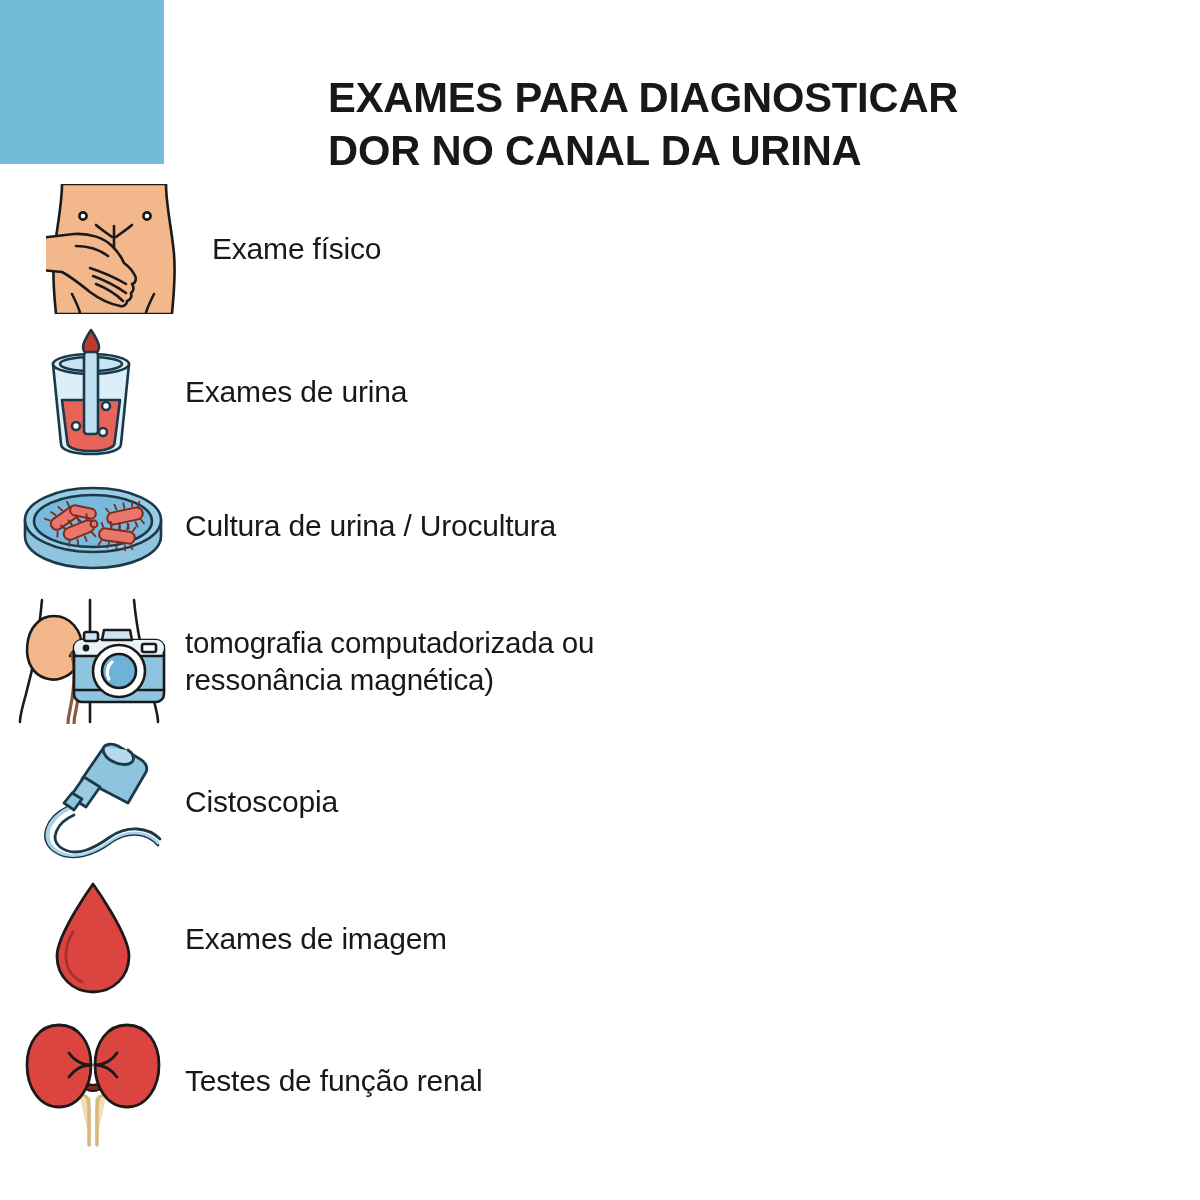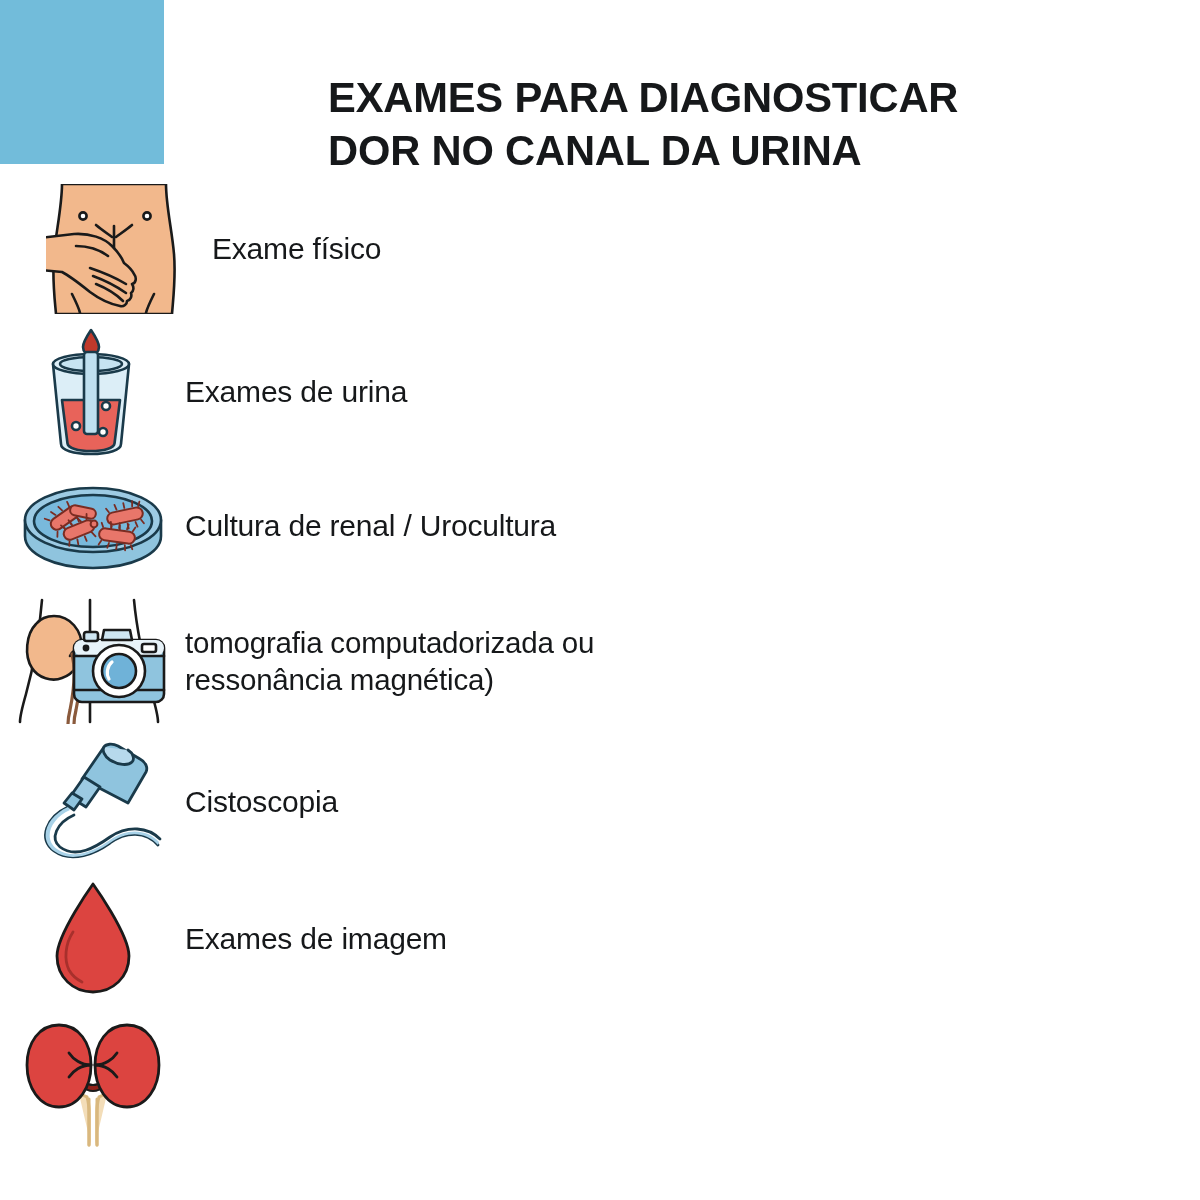--- a/index.html
+++ b/index.html
@@ -196,21 +196,21 @@
             <g transform="translate(96,56) rotate(8)">
               <rect x="-18" y="-6" width="36" height="12" rx="6"></rect>
               <path d="M-15 -7 l-2 -4 M-7 -8 l-1 -5 M1 -8 l0 -5 M9 -8 l1 -5 M15 -7 l2 -4 M-15 7 l-2 4 M-7 8 l-1 5 M1 8 l0 5 M9 8 l1 5 M15 7 l2 4" stroke="#7A2C22" stroke-width="1.8" fill="none"></path>
             </g>
             <circle cx="73" cy="44" r="3.4"></circle>
           </g>
         </g>
       </svg>
     </div>
     <div class="label">
-      <span class="lline">Cultura de renal / Urocultura</span>
+      <span class="lline">Cultura de urina / Urocultura</span>
     </div>
   </div>
 
   <div class="item i3">
     <div class="icon-cell">
       <svg width="150" height="126" viewBox="0 0 150 126">
         <g stroke="#1A1A1A" stroke-width="2.6" stroke-linejoin="round" stroke-linecap="round" fill="none">
 
           <path d="M24 2 C22 26 18 60 8 96 C4 110 2 118 2 124" stroke="#1A1A1A"></path>
           <path d="M72 2 L72 124" stroke="#1A1A1A"></path>
@@ -303,15 +303,18 @@
           <path d="M68 50 C58 50 50 56 46 62" fill="none" stroke="#1A1A1A"></path>
           <path d="M68 50 C58 50 50 44 46 38" fill="none" stroke="#1A1A1A"></path>
 
           <path d="M104 10 C124 10 136 28 136 50 C136 72 124 92 104 92
                    C84 92 72 72 72 50 C72 28 84 10 104 10 Z" fill="#DC4440"></path>
           <path d="M72 50 C82 50 90 56 94 62" fill="none" stroke="#1A1A1A"></path>
           <path d="M72 50 C82 50 90 44 94 38" fill="none" stroke="#1A1A1A"></path>
         </g>
       </svg>
     </div>
+    <div class="label">
+      <span class="lline">Testes de função renal</span>
+    </div>
   </div>
 
 </div>
 
 </body></html>

